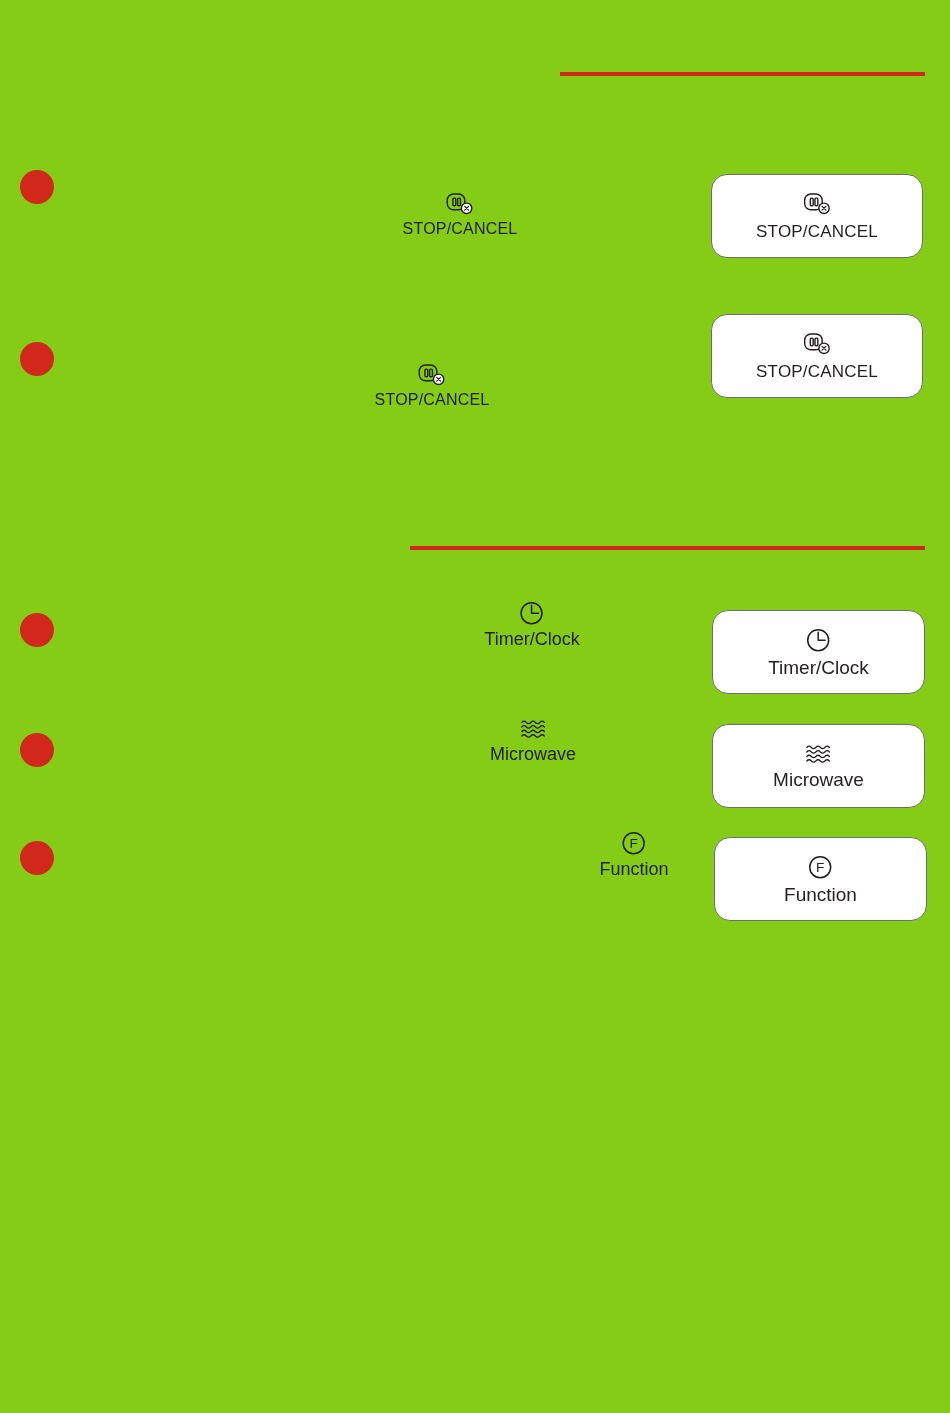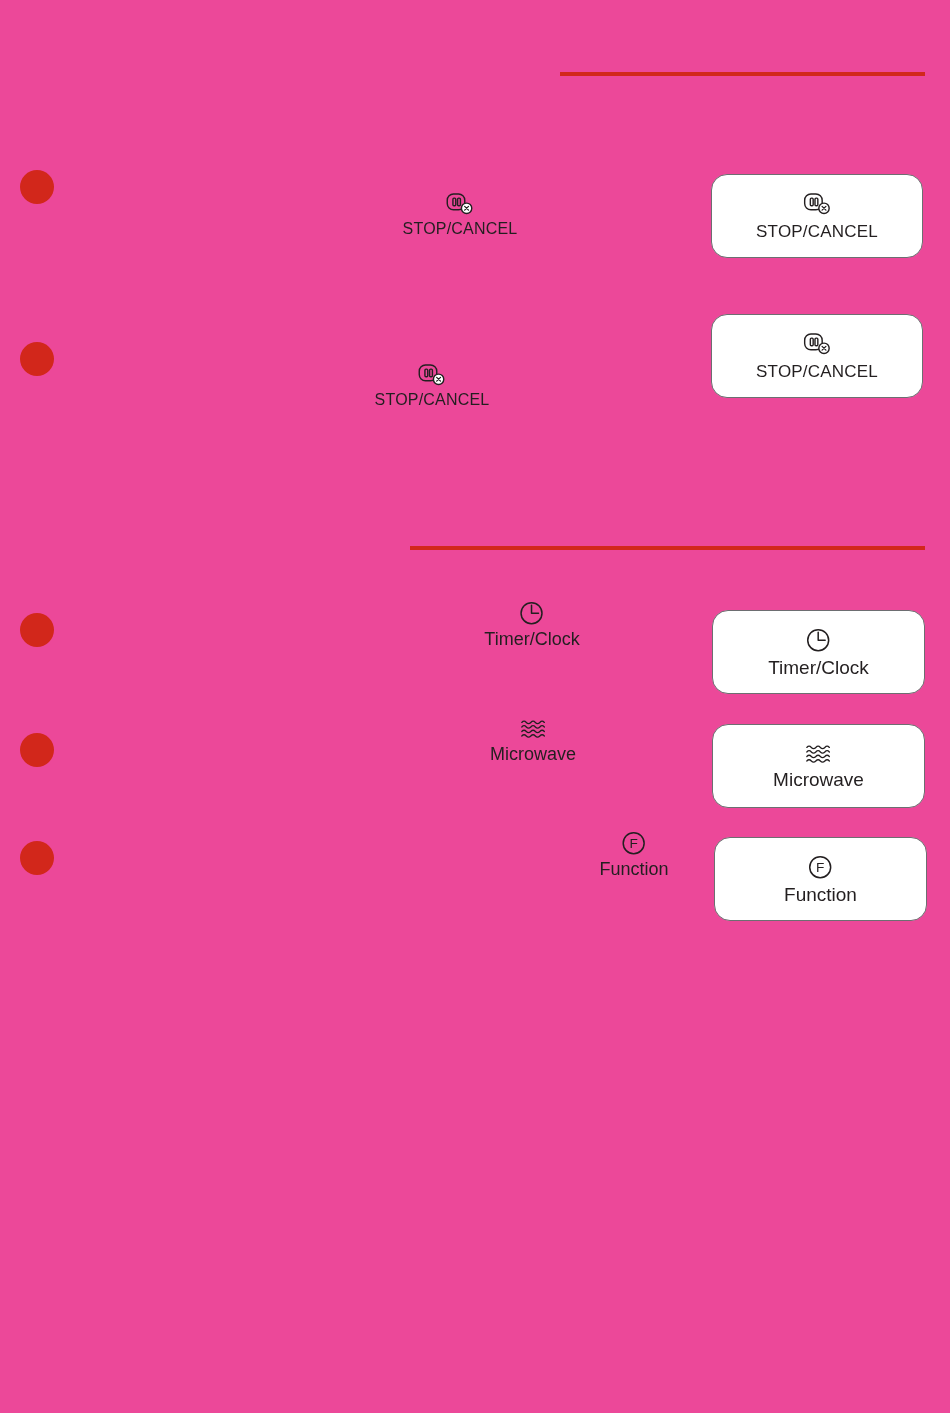--- a/index.html
+++ b/index.html
@@ -8,21 +8,21 @@
     background: #ffffff;
   }
   body {
     font-family: "Liberation Sans", sans-serif;
     color: #231f20;
   }
   #page {
     position: relative;
     width: 950px;
     height: 1413px;
-    background: #ec4899;
+    background: #84cc16;
     overflow: hidden;
   }
 
   
   .rule {
     position: absolute;
     background: #d2271b;
     height: 4px;
   }
 

